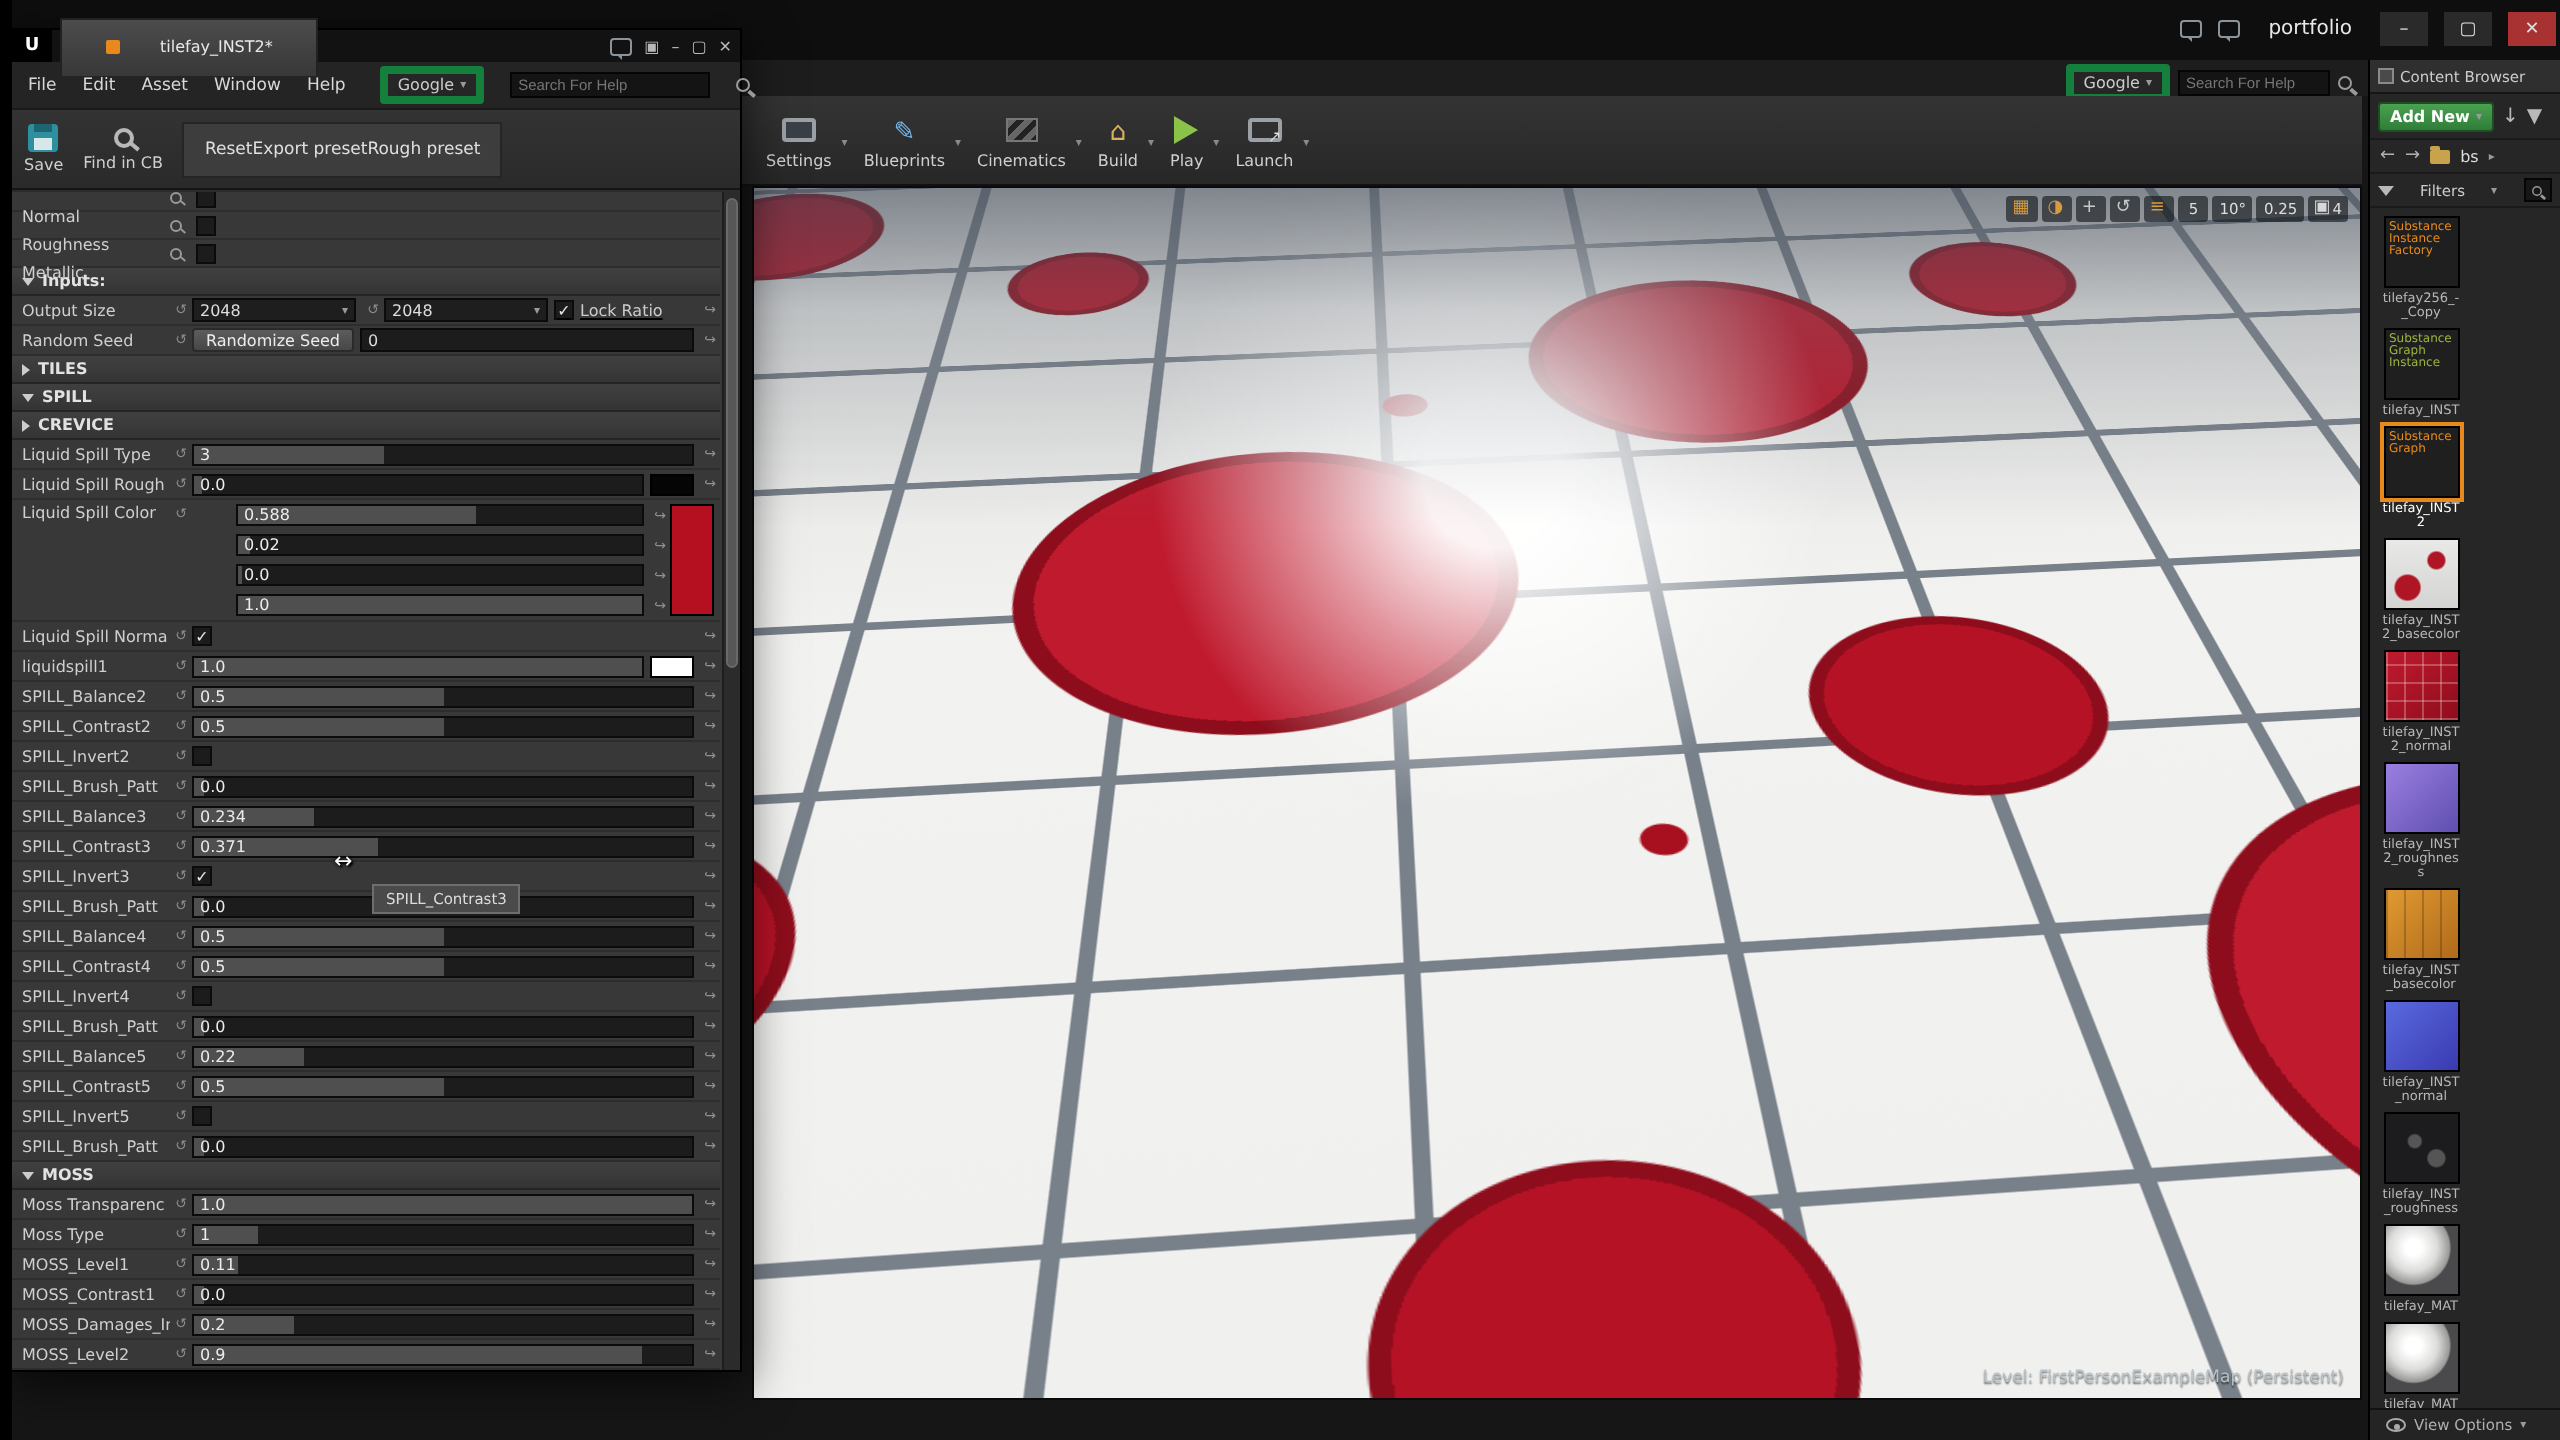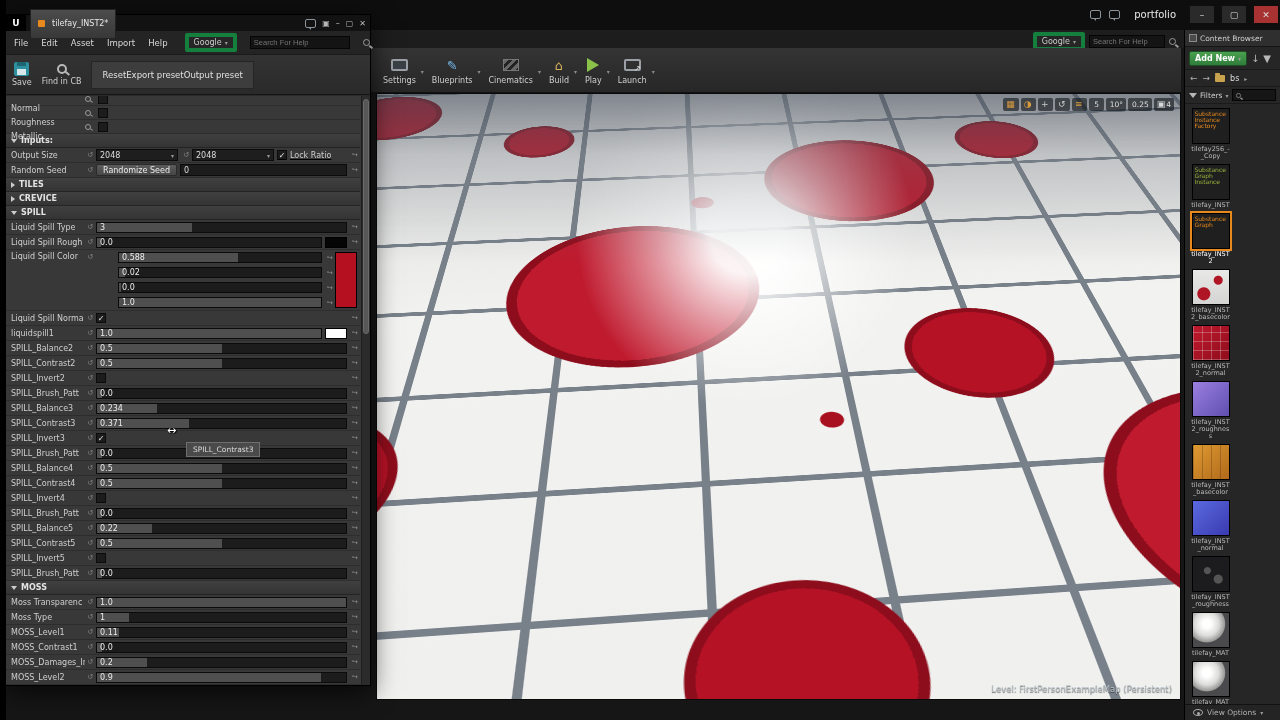--- a/index.html
+++ b/index.html
@@ -94,21 +94,21 @@
   .cb-head span { color:#ccc; font-size:7.5px; white-space:nowrap; }
   .cb-addrow { height:23px; display:flex; align-items:center; gap:4px; padding:0 4px; border-bottom:1px solid #1a1a1a; }
   .addnew { background:linear-gradient(#4aa14f,#2f7d3a); border:1px solid #1d4e24; color:#fff; font-size:8px; font-weight:bold;
     height:15px; padding:0 5px; border-radius:2px; display:flex; align-items:center; gap:3px; }
   .cb-ic { color:#b8b8b8; font-size:10px; }
   .cb-navrow { height:17px; display:flex; align-items:center; gap:5px; padding:0 5px; border-bottom:1px solid #1a1a1a; }
   .nav-arrow { color:#b0b0b0; font-size:9px; }
   .folder { width:10px; height:7px; background:#c9a24e; position:relative; border-radius:1px; }
   .folder::before { content:""; position:absolute; top:-2px; left:0; width:5px; height:2px; background:#c9a24e; border-radius:1px 1px 0 0; }
   .pathtxt { color:#ddd; font-size:8px; }
-  .cb-filterrow { height:17px; display:flex; align-items:center; gap:3px; padding:0 4px; border-bottom:1px solid #1a1a1a; }
+  .cb-filterrow { height:17px; display:flex; align-items:center; gap:13px; padding:0 4px; border-bottom:1px solid #1a1a1a; }
   .funnel { width:0; height:0; border-left:4px solid transparent; border-right:4px solid transparent; border-top:5px solid #b8b8b8; }
   .ftxt { color:#ccc; font-size:7.5px; }
   .cb-search { flex:1; height:12px; background:#161616; border:1px solid #050505; display:flex; align-items:center; padding:0 2px; }
   .cb-grid { display:flex; flex-wrap:wrap; gap:4px; padding:4px 5px; align-content:flex-start; }
   .asset { width:41px; display:flex; flex-direction:column; align-items:center; }
   .thumb { width:38px; height:36px; background:#1f1f1f; border:1px solid #000; overflow:hidden; display:flex; }
   .ttext { font-size:6px; line-height:6px; padding:2px; word-break:break-word; color:#aaa; }
   .alabel { margin-top:2px; font-size:6.5px; line-height:7px; color:#b8b8b8; text-align:center; word-break:break-all; max-height:21px; overflow:hidden; }
   .asset.selected .thumb { outline:2px solid #e8891d; }
   .asset.selected .alabel { color:#fff; }
@@ -129,21 +129,21 @@
   .eye::after { content:""; position:absolute; left:3px; top:1.5px; width:3px; height:3px; border-radius:50%; background:#aaa; }
   .vo-txt { color:#b0b0b0; font-size:7.5px; }
 
   
   #editor { position:absolute; left:5px; top:14px; width:366px; height:672px; background:#2b2b2b;
     border:1px solid #000; box-shadow:0 6px 24px rgba(0,0,0,.7); z-index:10; }
   #ed-titlebar { height:16px; background:#121212; display:flex; align-items:center; }
   .ue-logo { width:20px; height:16px; background:#000; color:#fff; font-size:9px; font-weight:bold; display:flex; align-items:center; justify-content:center; }
   .ue-logo::after { content:"U"; }
   .ed-tab { margin-left:4px; height:29px; background:linear-gradient(#4c4c4c,#383838); border:1px solid #222; border-bottom:none;
-    display:flex; align-items:center; gap:7px; padding:0 7px; }
+    display:flex; align-items:center; gap:20px; padding:0 22px; }
   .ed-tab .sbs { width:7px; height:7px; background:#e8891d; border-radius:1px; }
   .ed-tab span { color:#e8e8e8; font-size:8px; }
   .ed-tb-right { margin-left:auto; display:flex; align-items:center; gap:6px; padding-right:4px; }
   .tbic { color:#b8b8b8; font-size:8px; }
   #ed-menubar { height:24px; background:#242424; border-bottom:1px solid #1a1a1a; display:flex; align-items:center; gap:13px; padding:0 8px; }
   .emenu { color:#d8d8d8; font-size:8.5px; }
   #ed-menubar .gbtn { margin-left:4px; }
   #ed-menubar .searchbox { width:100px; }
   #ed-toolbar { height:40px; background:linear-gradient(#333,#2a2a2a); border-bottom:1px solid #151515; display:flex; align-items:center; padding:0 6px; }
   .edbtn { display:flex; flex-direction:column; align-items:center; margin-right:10px; }
@@ -470,21 +470,21 @@
       <span class="tbic">✕</span>
     </div>
   </div>
 
   <div id="ed-menubar">
     <span class="emenus" style="display:flex;gap:13px;">
 
     <span class="emenu no-swatch">File</span>
         <span class="emenu no-swatch">Edit</span>
         <span class="emenu no-swatch">Asset</span>
-        <span class="emenu no-swatch">Import</span>
+        <span class="emenu no-swatch">Window</span>
         <span class="emenu no-swatch">Help</span>
       </span>
     <span class="gbtn">
       <span>Google</span>
       <span class="caret">▾</span>
     </span>
     <input class="searchbox" placeholder="Search For Help" style="">
     <span class="mag"></span>
   </div>
 
@@ -493,21 +493,21 @@
       <span class="icon-floppy"></span>
       <span class="lab">Save</span>
     </div>
     <div class="edbtn">
       <span class="bigmag"></span>
       <span class="lab">Find in CB</span>
     </div>
     <div class="preset-panel">
       <span>Reset</span>
       <span>Export preset</span>
-      <span>Output preset</span>
+      <span>Rough preset</span>
     </div>
   </div>
 
   <div id="ed-params">
     <div style="margin-top:-4px;">
 
         <div class="orow checked no-swatch">
           <span class="plabel">Normal</span>
           <span class="mini-mag"></span>
           <span class="ocb"></span>
@@ -556,26 +556,26 @@
       <span class="pbtn">Randomize Seed</span>
       <span class="pfield">0</span>
       <span class="pend">↪</span>
     </div>
 
     <div class="phead">
       <span class="tri-right"></span>
       <span>TILES</span>
     </div>
     <div class="phead">
+      <span class="tri-down"></span>
+      <span>SPILL</span>
+    </div>
+    <div class="phead">
       <span class="tri-right"></span>
       <span>CREVICE</span>
-    </div>
-    <div class="phead">
-      <span class="tri-down"></span>
-      <span>SPILL</span>
     </div>
 
     <div>
 
         <div class="prow t-slider no-swatch">
           <span class="plabel">Liquid Spill Type</span>
           <span class="picon">↺</span>
 
           <span class="ptrack">
             <span class="pfill" style="width: 38%;"></span>

